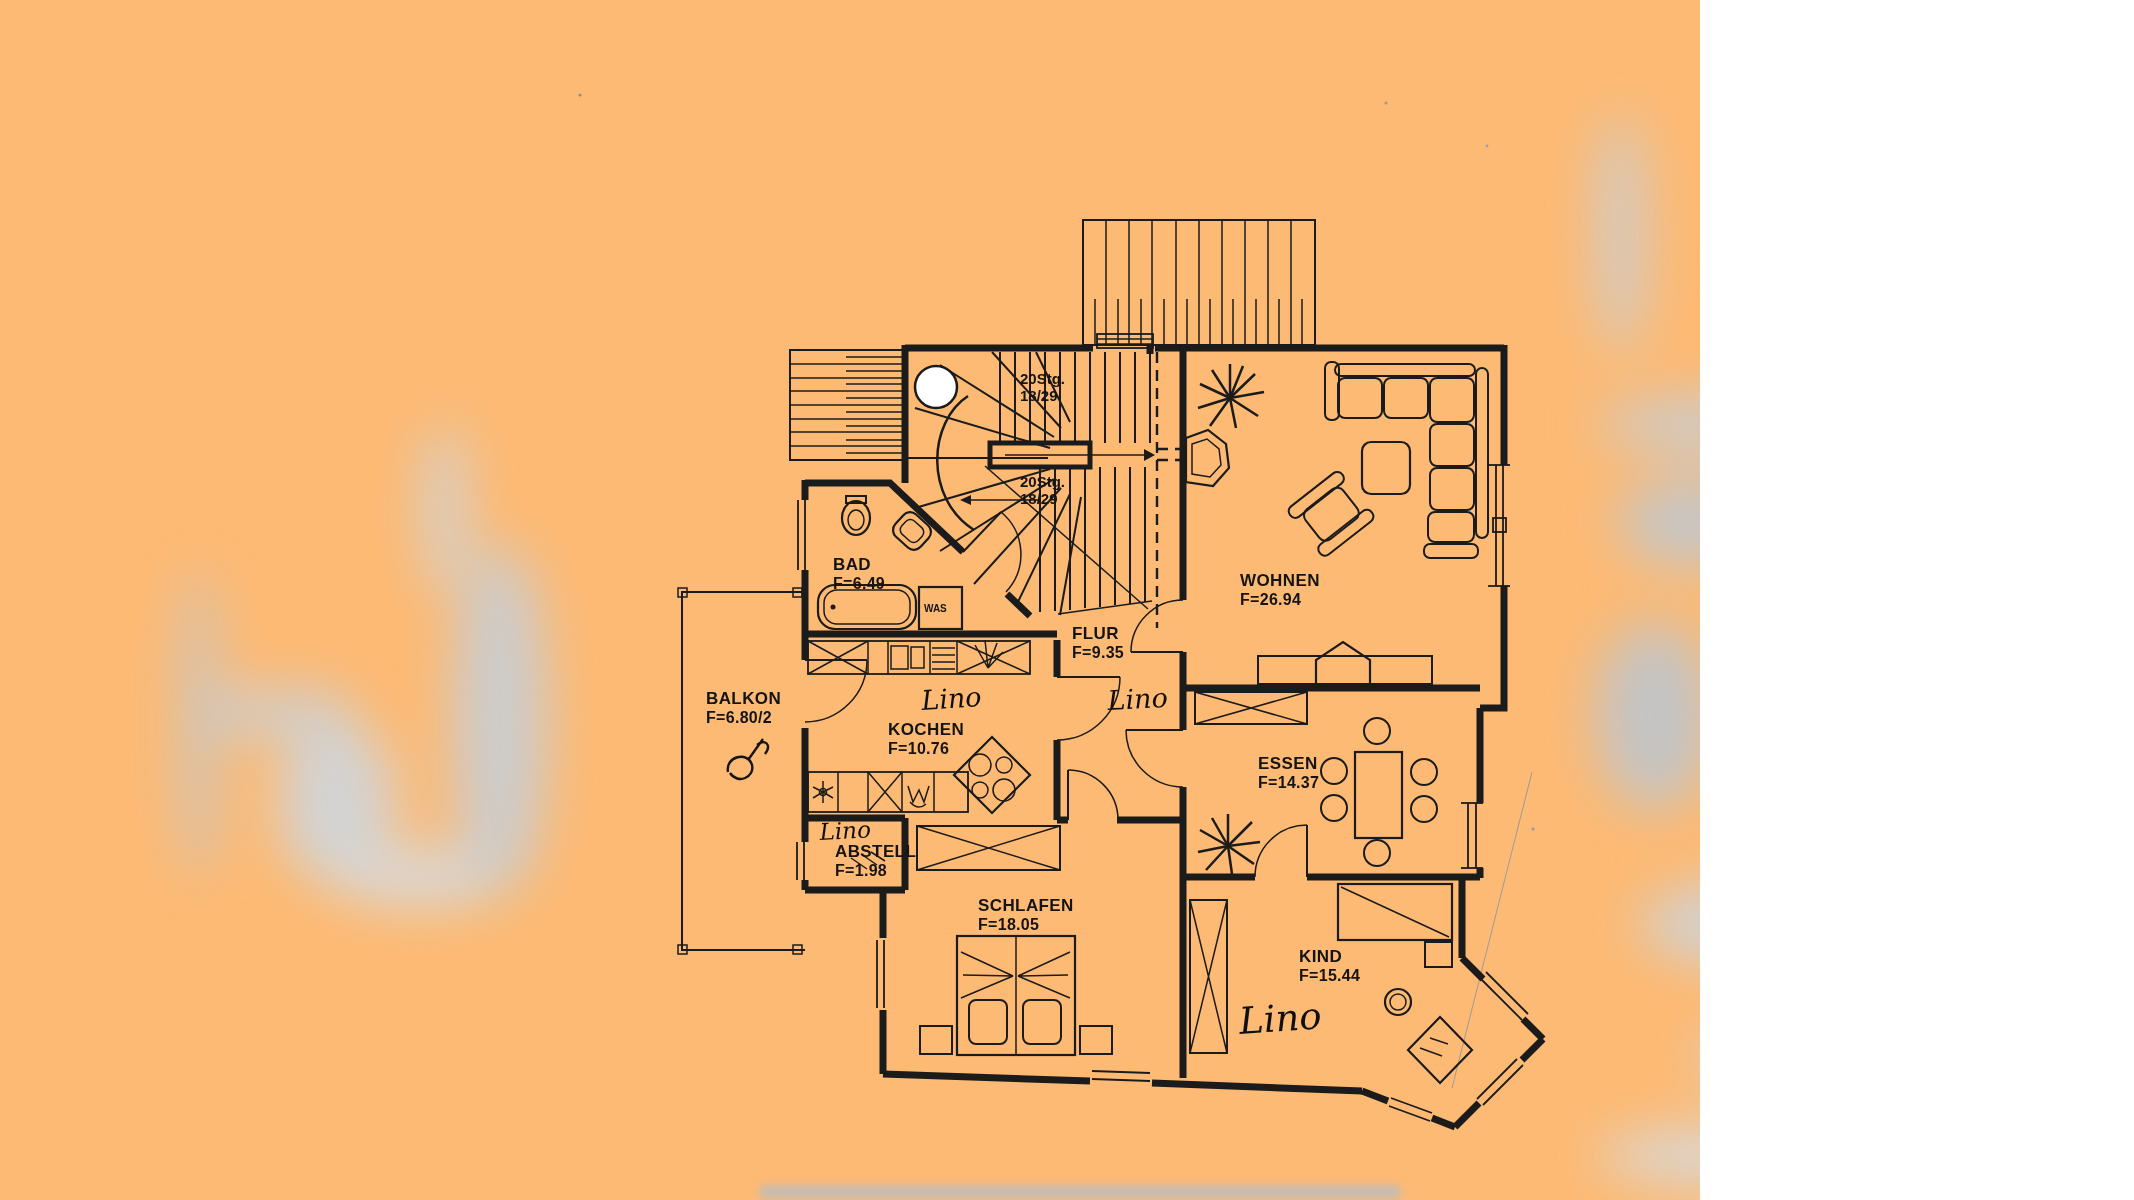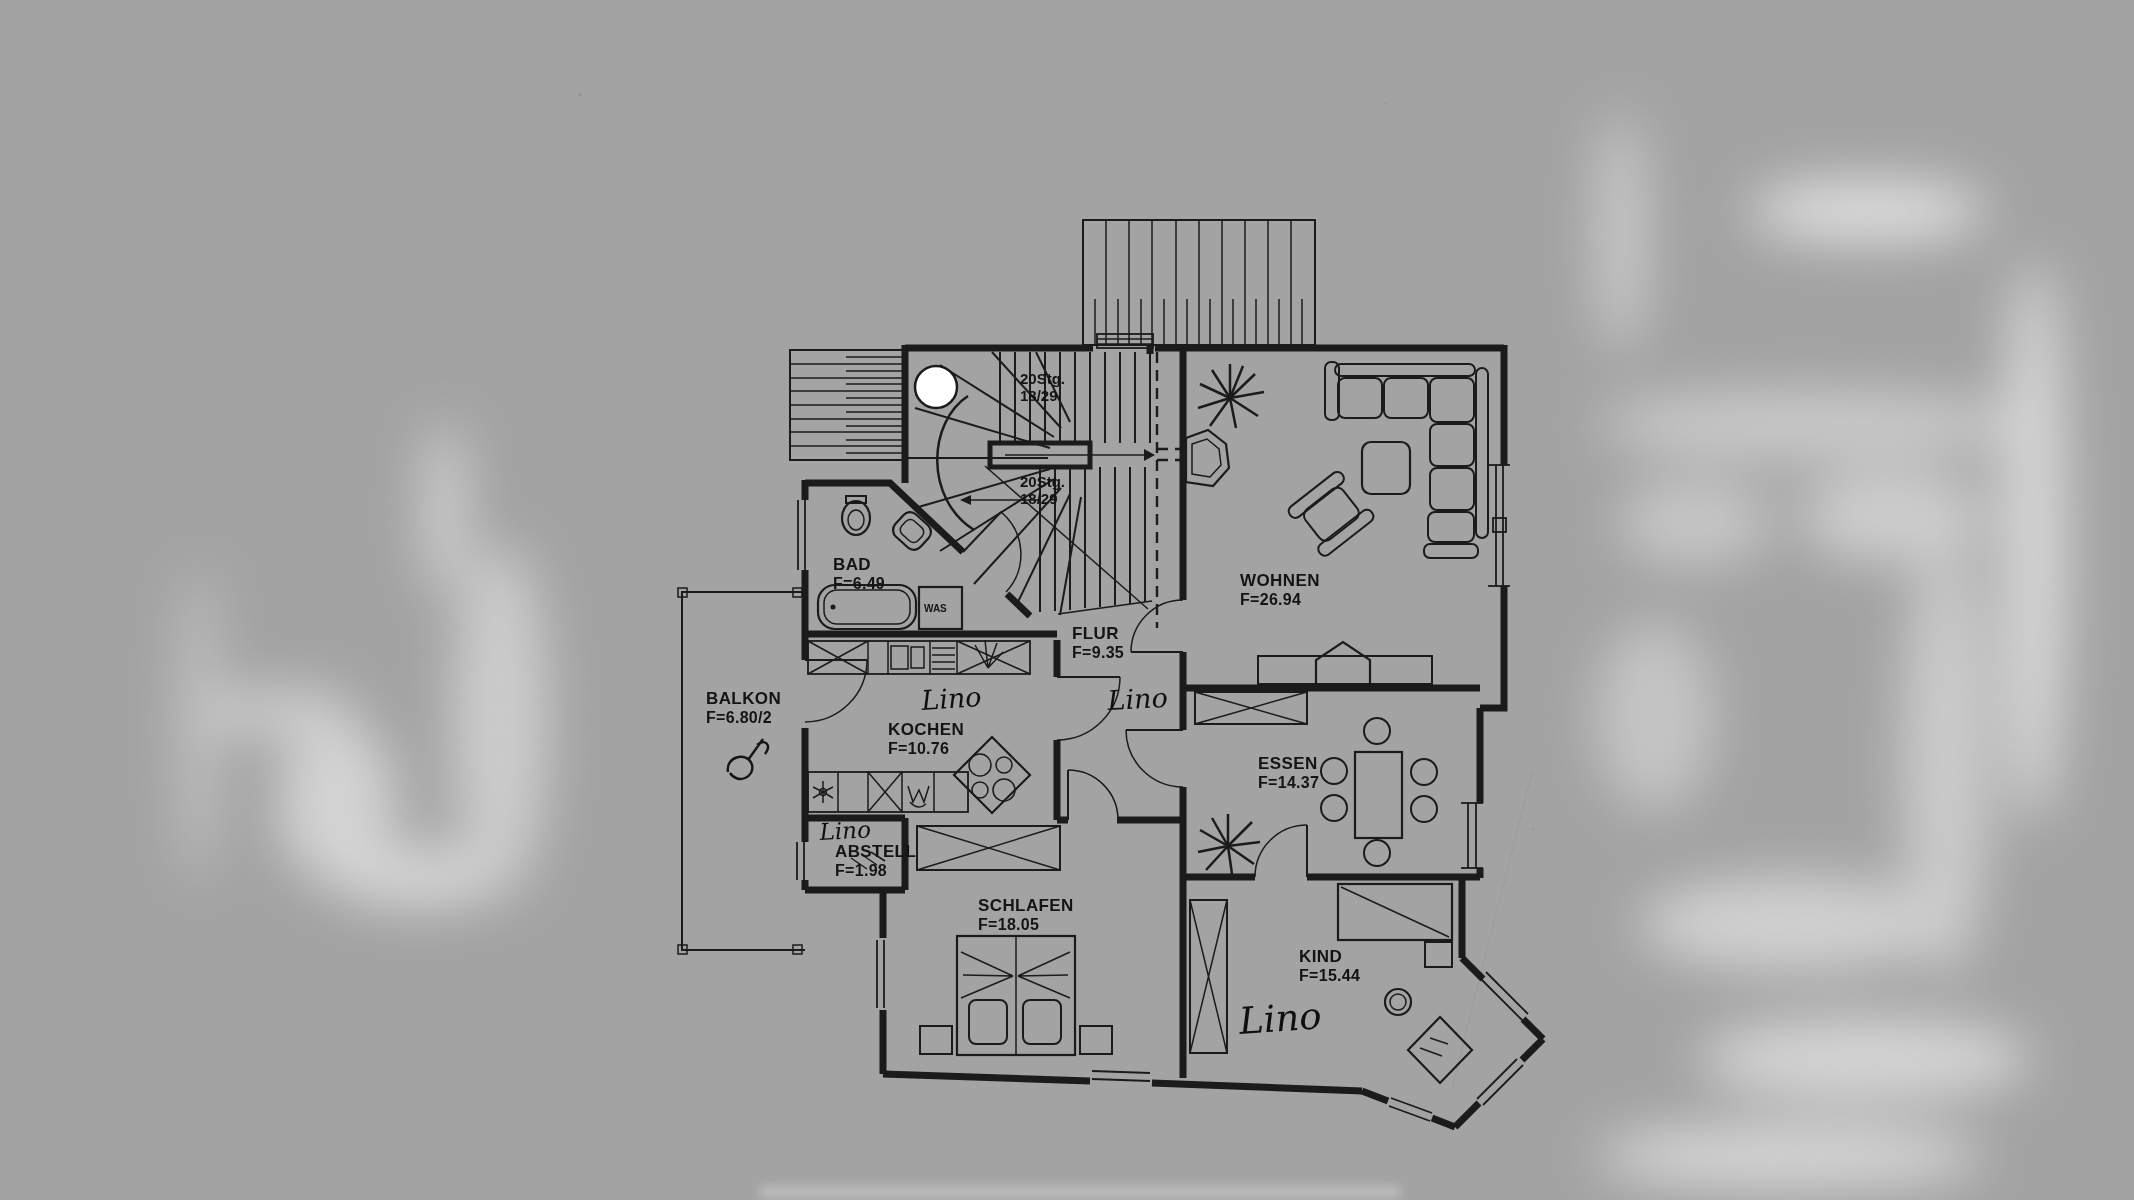--- a/index.html
+++ b/index.html
@@ -1,16 +1,16 @@
 <!DOCTYPE html>
 <html><head>
 <meta charset="utf-8">
 <style>
   html,body{margin:0;padding:0;background:#ffffff;}
-  .canvas{position:relative;width:2134px;height:1200px;background:#a3a3a3;overflow:hidden;
+  .canvas{position:relative;width:1700px;height:1200px;background:#fdba74;overflow:hidden;
           font-family:"Liberation Sans",sans-serif;text-decoration:underline;}
   .blur-soft{position:absolute;inset:0;filter:blur(26px);}
   .blob{position:absolute;border-radius:48%;}
   .smudge{position:absolute;filter:blur(5px);}
   svg{position:absolute;left:0;top:0;}
   svg .wall{stroke:#1b1b1b;stroke-width:7;fill:none;}
   svg .wall5{stroke:#1b1b1b;stroke-width:5;fill:none;}
   svg .ln2{stroke:#1b1b1b;stroke-width:2;fill:none;}
   svg .ln22{stroke:#1b1b1b;stroke-width:2.2;fill:none;}
   svg .ln15{stroke:#1b1b1b;stroke-width:1.5;fill:none;}

